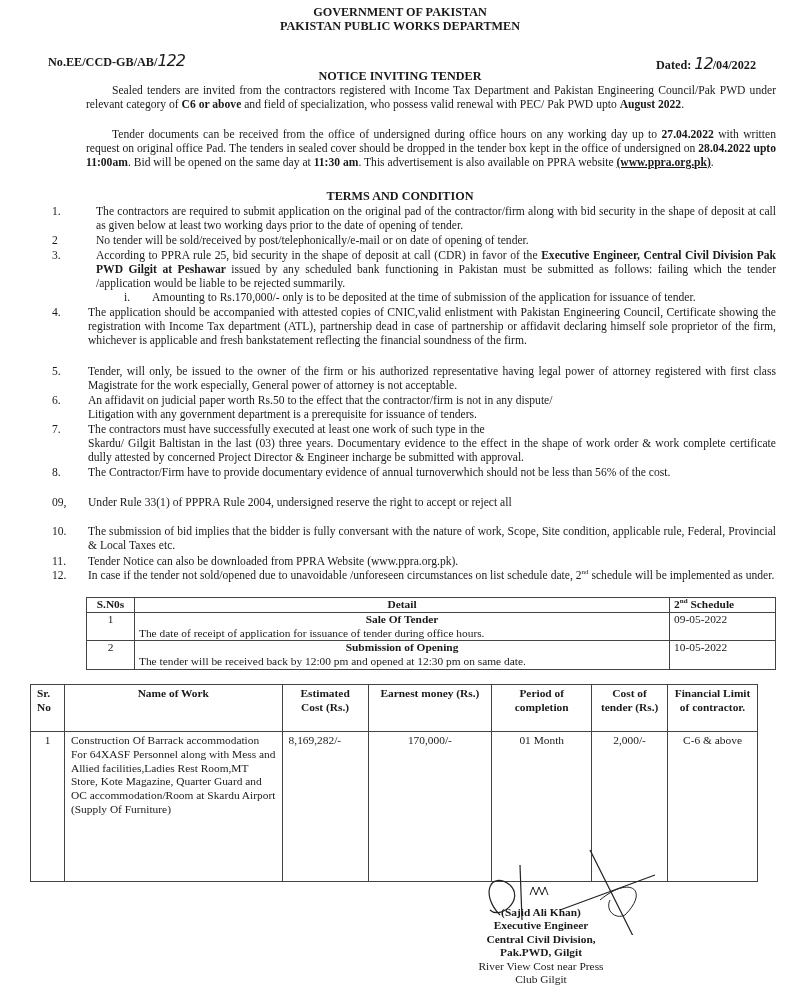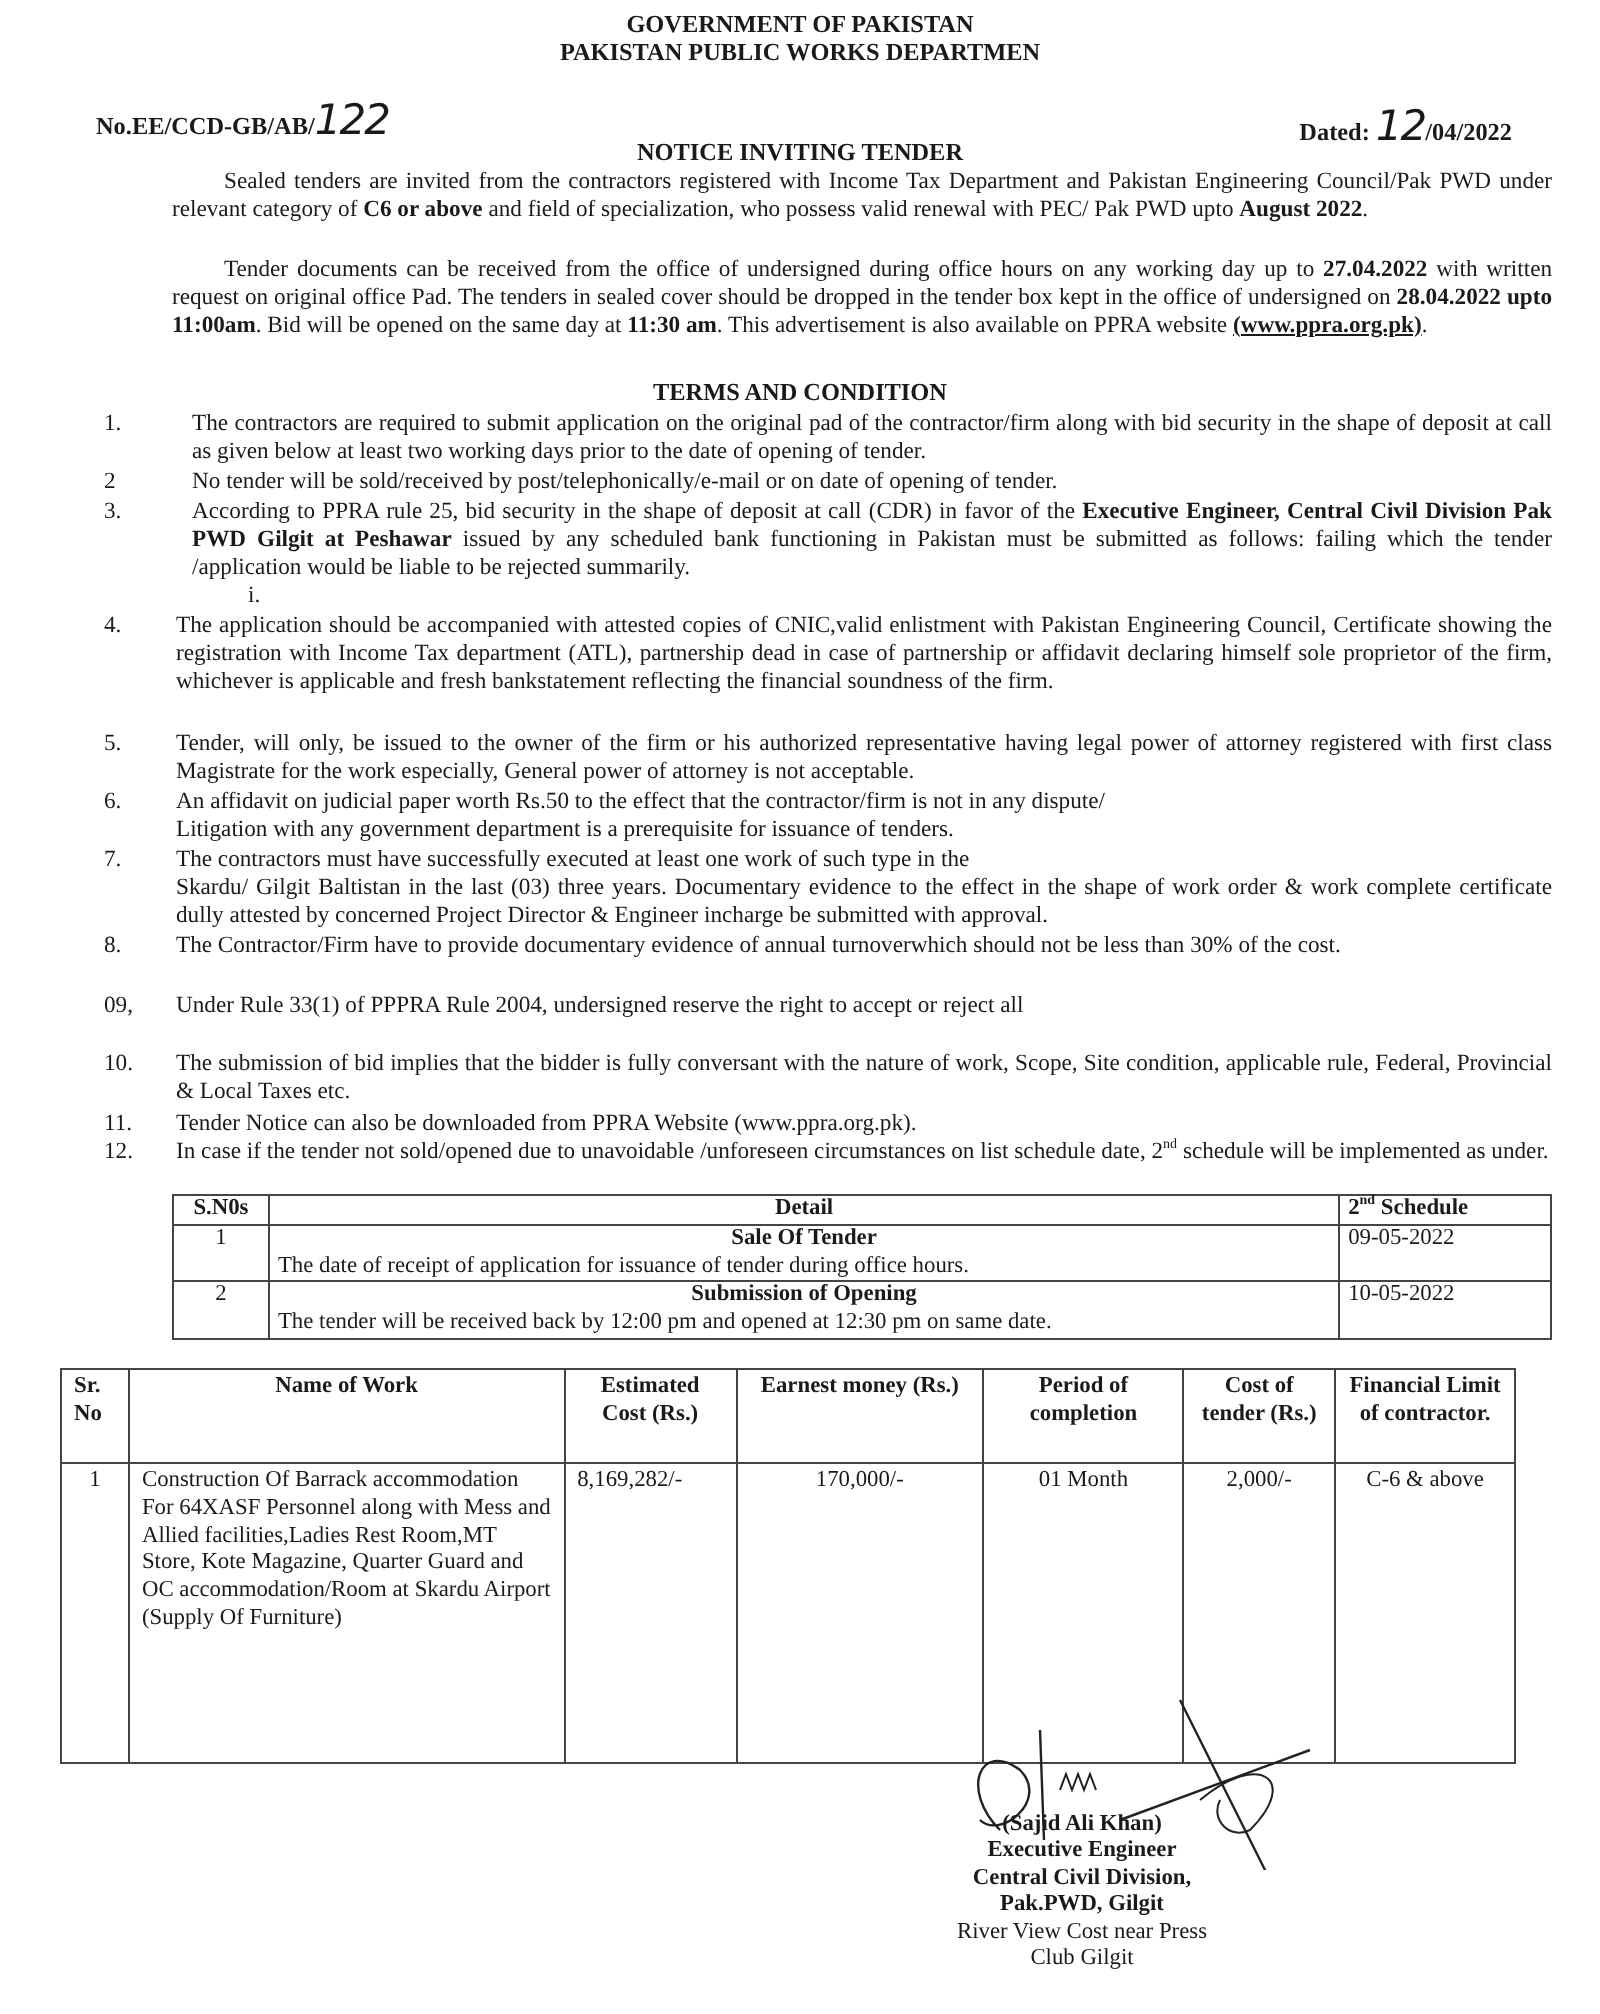--- a/index.html
+++ b/index.html
@@ -5,21 +5,21 @@
   * { box-sizing: border-box; margin: 0; padding: 0; }
   body {
     width: 800px; height: 1007px; background: #ffffff; color: #1a1a1a;
     font-family: "Liberation Serif", serif; font-size: 11.6px; line-height: 13.8px;
     position: relative; overflow: hidden;
   }
   .page { position: absolute; left: 0; top: 0; width: 800px; height: 1007px; }
   .hdr { position: absolute; left: 0; width: 800px; text-align: center; font-weight: bold; font-size: 12.2px; }
   .ref { position: absolute; left: 48px; top: 54px; font-weight: bold; font-size: 12.2px; }
   .dated { position: absolute; right: 44px; top: 57px; font-weight: bold; font-size: 12.2px; }
-  .hand { font-family: "DejaVu Sans", sans-serif; font-weight: normal; font-style: italic; font-size: 21px; letter-spacing: -1px; }
+  .hand { font-family: "DejaVu Sans", sans-serif; font-weight: normal; font-style: italic; font-size: 16px; letter-spacing: -1px; }
   .para { position: absolute; left: 86px; width: 690px; text-align: justify; }
   .indent { text-indent: 26px; }
   .tc { position: absolute; left: 0; width: 800px; text-align: center; font-weight: bold; font-size: 12.2px; }
   .item { position: absolute; left: 52px; width: 724px; }
   .item .num { position: absolute; left: 0; top: 0; width: 30px; }
   .item .txt { margin-left: 44px; text-align: justify; }
   .item .txt.wide { margin-left: 36px; }
   b { font-weight: bold; }
   u { text-decoration: underline; }
   sup { font-size: 7px; vertical-align: super; line-height: 0; }
@@ -73,20 +73,21 @@
     <span class="num">2</span>
     <div class="txt">No tender will be sold/received by post/telephonically/e-mail or on date of opening of tender.</div>
   </div>
   <div class="item" style="top:249px;">
     <span class="num">3.</span>
     <div class="txt">
       <span>According to PPRA rule 25, bid security in the shape of deposit at call (CDR) in favor of the </span><b>Executive   Engineer, Central Civil Division Pak PWD Gilgit at Peshawar</b><span> issued by any scheduled bank functioning in Pakistan must be submitted as follows: failing which the tender /application would be liable to be rejected summarily.</span>
     </div>
     <div style="margin-left:72px; margin-top:1px; position:relative;">
       <span style="position:absolute; left:0;">i.</span>
+      <span style="margin-left:28px;">Amounting to Rs.170,000/- only is to be deposited at the time of submission of the application for issuance of tender.</span>
     </div>
   </div>
   <div class="item" style="top:306px;">
     <span class="num">4.</span>
     <div class="txt wide">The application should be accompanied with attested copies of CNIC,valid enlistment with Pakistan Engineering Council, Certificate showing the registration with Income Tax department (ATL), partnership dead in case of partnership or affidavit declaring himself sole proprietor of the firm, whichever is applicable and fresh bankstatement reflecting the financial soundness of the firm.</div>
   </div>
   <div class="item" style="top:365px;">
     <span class="num">5.</span>
     <div class="txt wide">Tender, will only, be issued to the owner of the firm or his authorized representative having legal power of attorney registered with first class Magistrate for the work especially, General power of attorney is not acceptable.</div>
   </div>
@@ -99,21 +100,21 @@
   </div>
   <div class="item" style="top:423px;">
     <span class="num">7.</span>
     <div class="txt wide">
       <div>The contractors must have successfully executed at least one work of such type  in the</div>
       <div style="text-align:justify;">Skardu/ Gilgit Baltistan in the last (03) three years. Documentary evidence to the effect in the shape of work order &amp; work complete certificate dully attested by concerned Project Director &amp; Engineer incharge be submitted with approval.</div>
     </div>
   </div>
   <div class="item" style="top:466px;">
     <span class="num">8.</span>
-    <div class="txt wide">The Contractor/Firm have to provide documentary evidence of annual turnoverwhich should not be less than 30% of the cost.</div>
+    <div class="txt wide">The Contractor/Firm have to provide documentary evidence of annual turnoverwhich should not be less than 56% of the cost.</div>
   </div>
   <div class="item" style="top:496px;">
     <span class="num">09,</span>
     <div class="txt wide">
       <div>Under Rule 33(1) of PPPRA Rule 2004, undersigned reserve the right to accept or reject all</div>
     </div>
   </div>
   <div class="item" style="top:525px;">
     <span class="num">10.</span>
     <div class="txt wide">The submission of bid implies that the bidder is fully conversant with the nature of work, Scope, Site condition, applicable rule, Federal, Provincial &amp; Local Taxes etc.</div>

